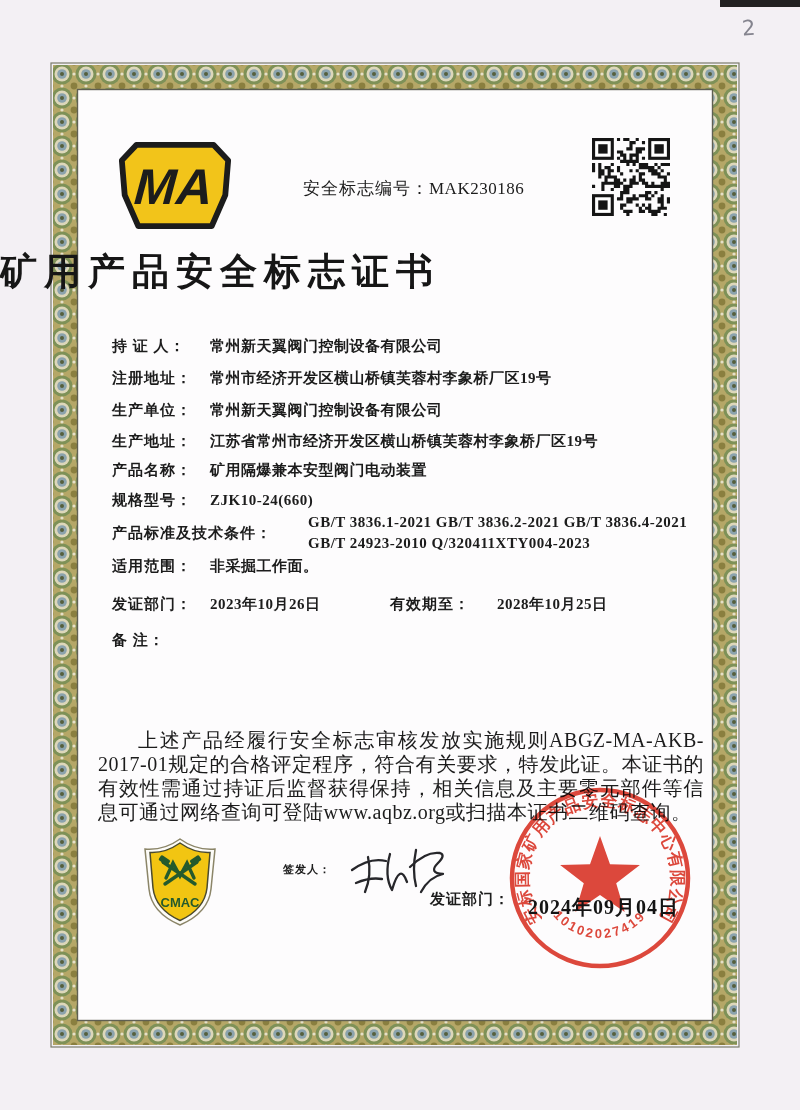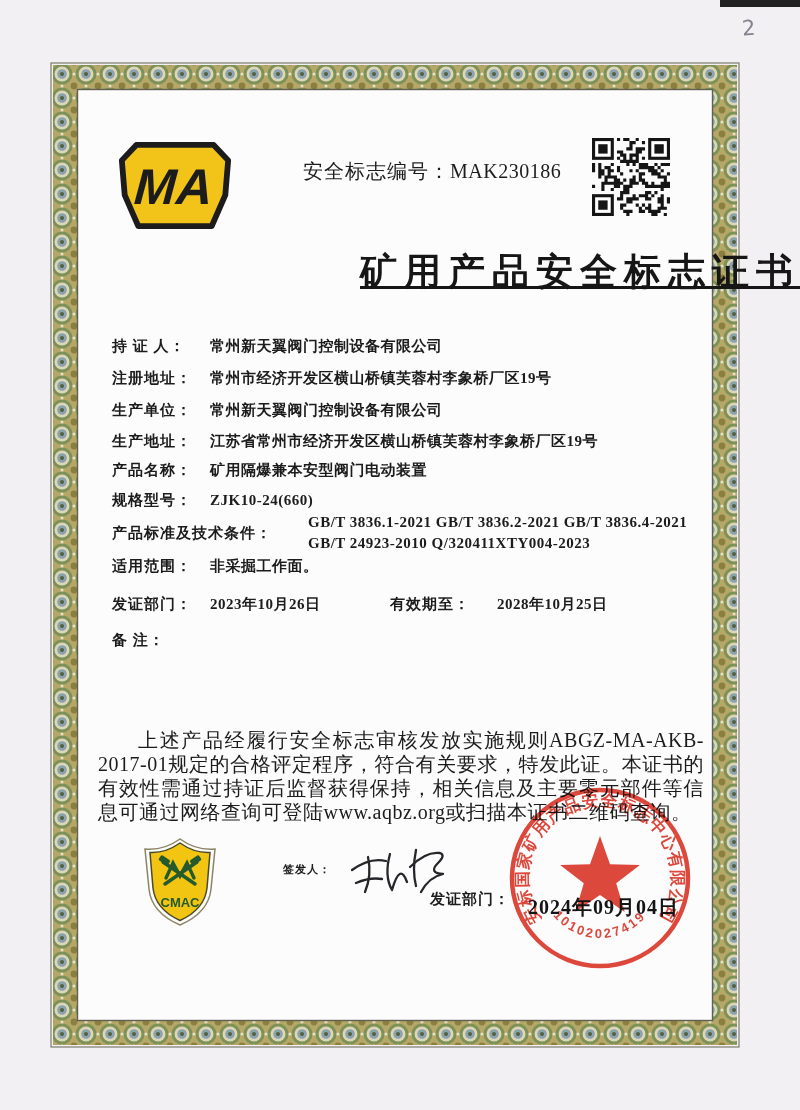--- a/index.html
+++ b/index.html
@@ -9,26 +9,26 @@
     font-family:"Liberation Serif","DejaVu Serif",serif;
     color:#1c1c1c;
   }
   .scan-mark-top{position:absolute;top:0;right:0;width:80px;height:7px;background:#222;}
   .page-num{position:absolute;top:16px;left:742px;font-size:21px;color:#84848e;
     font-family:"DejaVu Sans",sans-serif;transform:rotate(-4deg);}
   
   .frame{position:absolute;left:50px;top:62px;width:690px;height:986px;}
   
   .ma-logo{position:absolute;left:117px;top:138px;width:116px;height:95px;}
-  .certno{position:absolute;left:303px;top:158px;font-size:20px;letter-spacing:1px;}
+  .certno{position:absolute;left:303px;top:177px;font-size:17px;letter-spacing:1px;}
   .certno .num{font-family:"Liberation Serif",serif;letter-spacing:0.5px;}
   .qr{position:absolute;left:592px;top:138px;width:78px;height:78px;}
   
-  .title{position:absolute;left:0;top:247px;width:100%;text-align:right;
-    font-size:37px;font-weight:700;letter-spacing:7px;color:#161616;text-decoration:underline;}
+  .title{position:absolute;left:0;top:247px;width:100%;text-align:left;
+    font-size:37px;font-weight:700;letter-spacing:7px;color:#161616;}
   
   .row{position:absolute;left:112px;width:606px;display:flex;line-height:21px;}
   .flabel{flex:none;width:98px;font-weight:700;font-size:15px;letter-spacing:1px;}
   .fvalue{font-weight:700;font-size:15px;font-family:Liberation Serif, serif;letter-spacing:0.5px;}
   .r0{top:336px}.r1{top:368px}.r2{top:400px}.r3{top:431px}
   .r4{top:460px}.r5{top:490px}.r6{top:512px}.r7{top:556px}
   .r6 .flabel{width:196px;line-height:42px;}
   .r6 .fvalue{width:400px;}
   .dates{top:594px}
   .dval{width:180px;}

